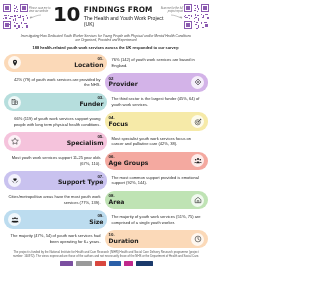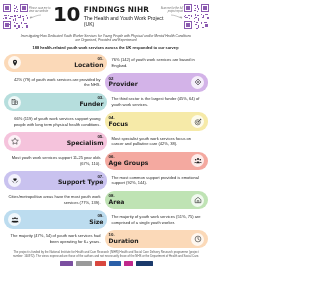--- a/index.html
+++ b/index.html
@@ -198,21 +198,21 @@
               <rect x="4" y="18" width="1" height="1"></rect>
           </g>
         </svg>
       </div>
 
     </div>
 
     <div class="title-wrap">
       <div class="big-num">10</div>
       <div class="title-text">
-        <div class="t-line1">FINDINGS NIHR</div>
+        <div class="t-line1">FINDINGS FROM</div>
         <div class="t-line2">The Health and Youth Work Project (UK)</div>
       </div>
     </div>
 
     <div class="subtitle">Investigating How Dedicated Youth Worker Services for Young People with Physical and/or Mental Health Conditions are Organised, Provided and Experienced</div>
     <div class="survey">188 health-related youth work services across the UK responded to our survey:</div>
   </div>
 
   <div class="rows">
 

